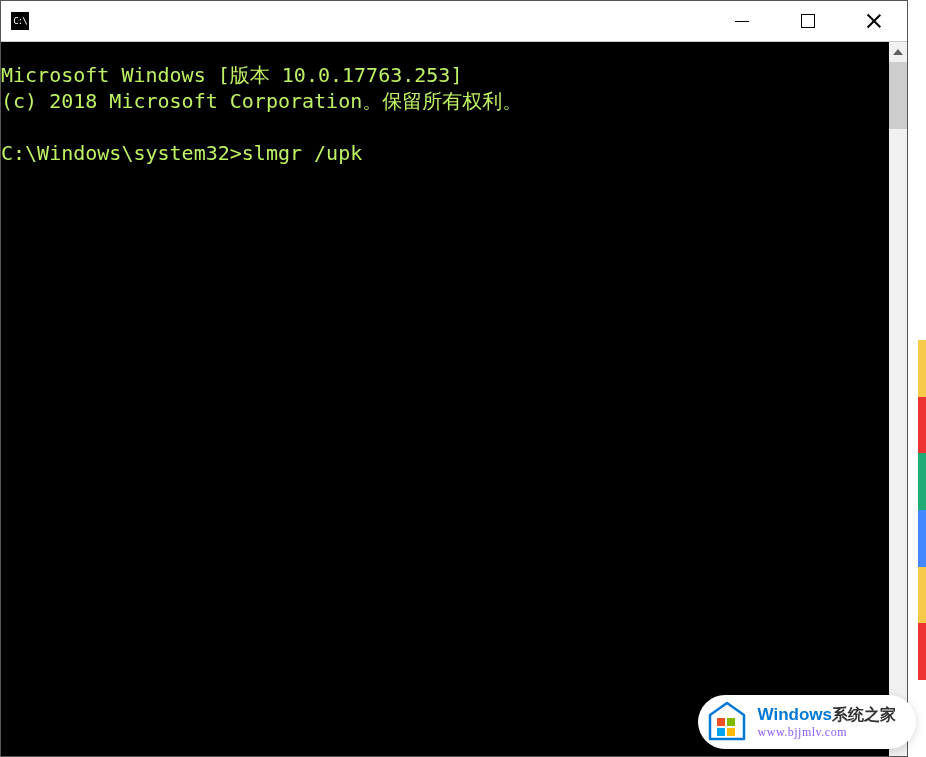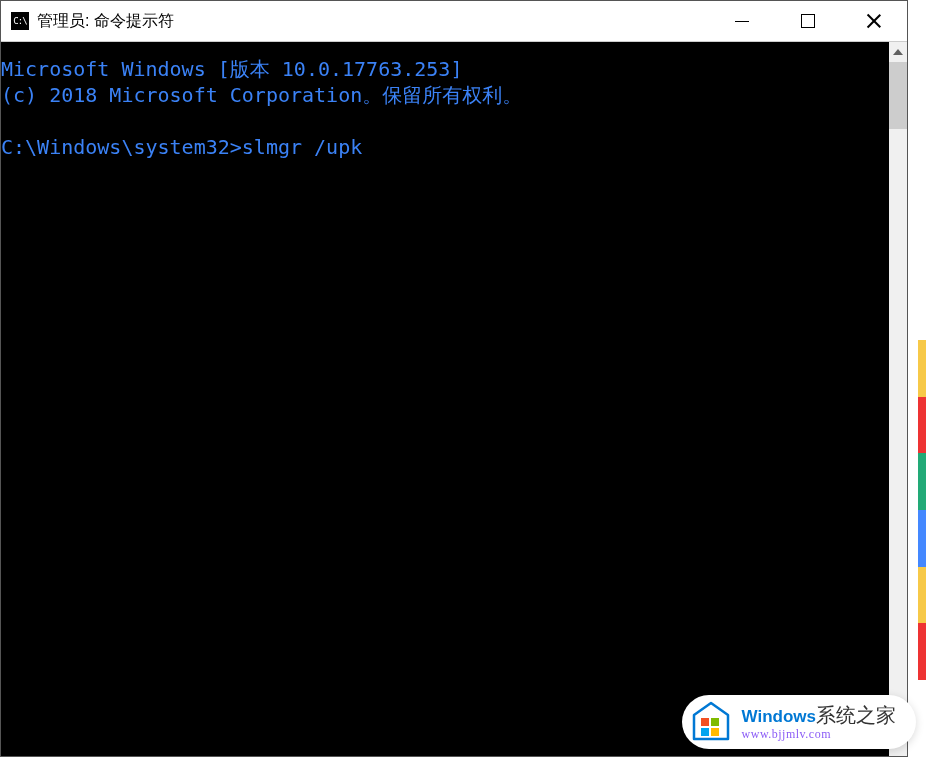--- a/index.html
+++ b/index.html
@@ -89,24 +89,24 @@
     }
     .close-icon::before { transform: rotate(45deg); }
     .close-icon::after { transform: rotate(-45deg); }
     
     .terminal-area {
       height: calc(100% - 41px);
       background: #000;
       position: relative;
     }
     .terminal-content {
-      padding: 14px 0 0 0;
+      padding: 20px 0 0 0;
       font-family: "NSimSun", "SimSun", "Consolas", monospace;
       font-size: 20px;
-      color: #3b82f6;
+      color: #bef264;
       line-height: 1.3;
       white-space: pre;
     }
     .scrollbar {
       position: absolute;
       right: 0;
       top: 0;
       width: 18px;
       height: 100%;
       background: #f0f0f0;
@@ -157,22 +157,22 @@
       display: flex;
       align-items: baseline;
     }
     .wm-win {
       color: #0078d4;
       font-size: 17px;
       font-weight: bold;
     }
     .wm-cn {
       color: #333;
-      font-size: 20px;
-      font-weight: normal;
+      font-size: 16px;
+      font-weight: bold;
     }
     .wm-url {
       color: #8b5cf6;
       font-size: 12px;
       letter-spacing: 0.5px;
       font-family: Liberation Serif, serif;
     }
     .right-strip {
       position: absolute;
       right: 0;
@@ -184,21 +184,20 @@
     }
     .strip-seg { flex: 1; }
   </style>
 </head>
 <body>
 
 <div class="window">
   <div class="titlebar">
     <div class="title-left">
       <div class="cmd-icon">C:\</div>
-      <span class="window-title">管理员: 命令提示符</span>
     </div>
     <div class="win-controls">
       <div class="win-btn">
         <div class="min-icon"></div>
       </div>
       <div class="win-btn">
         <div class="max-icon"></div>
       </div>
       <div class="win-btn close-btn">
         <div class="close-icon"></div>

